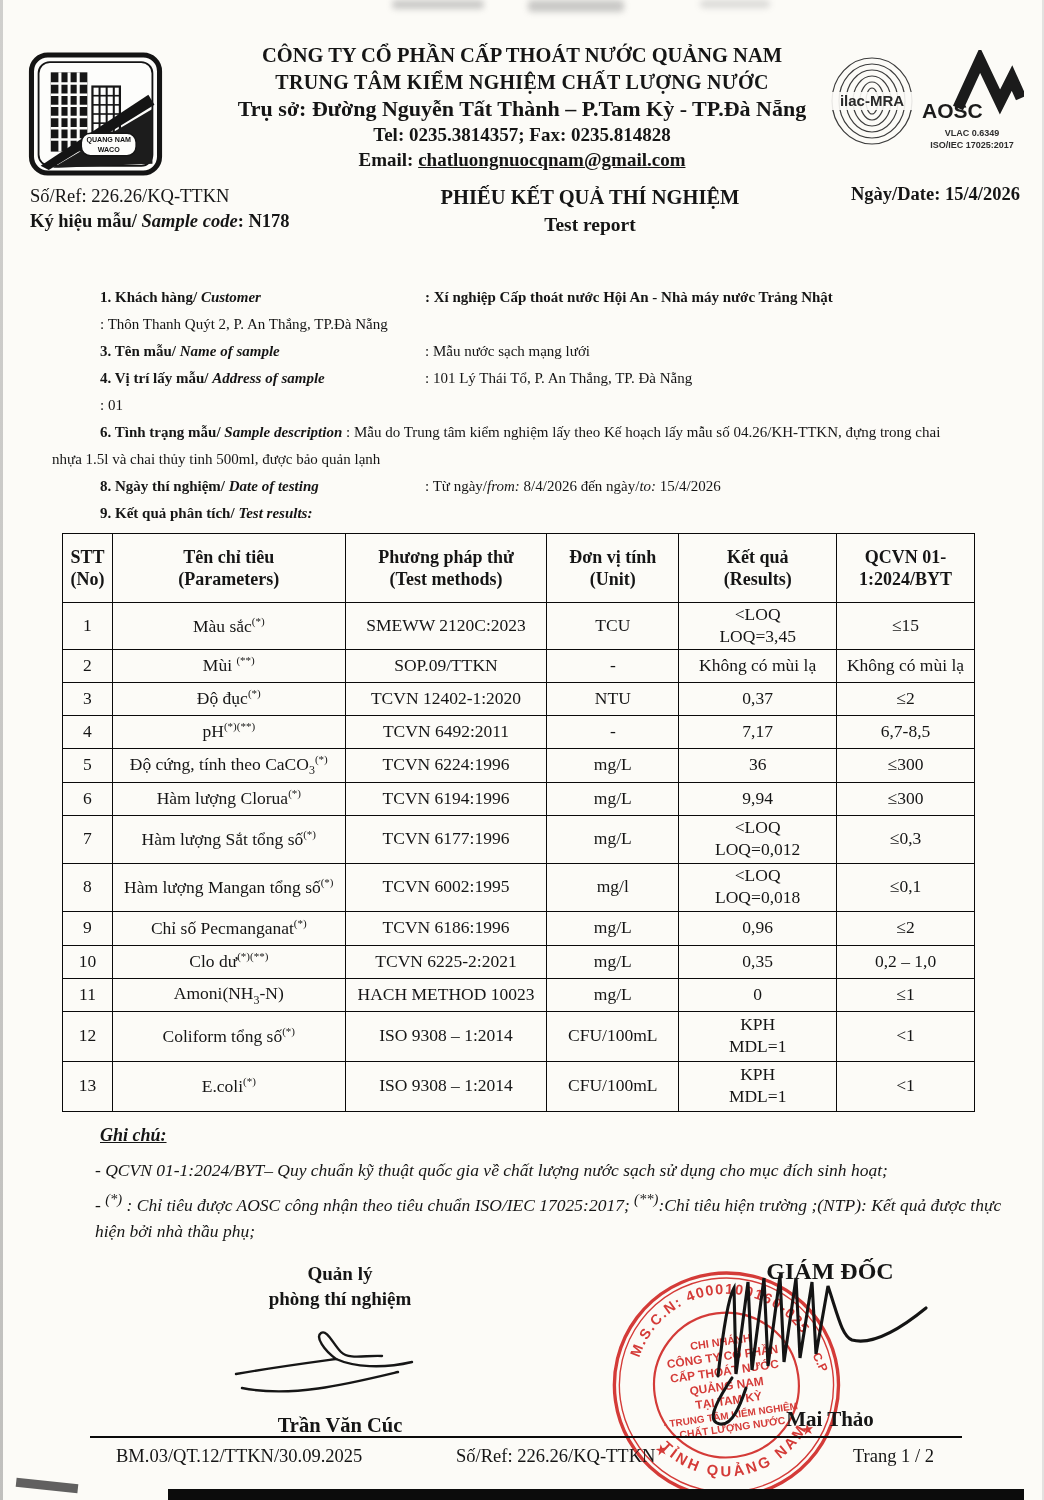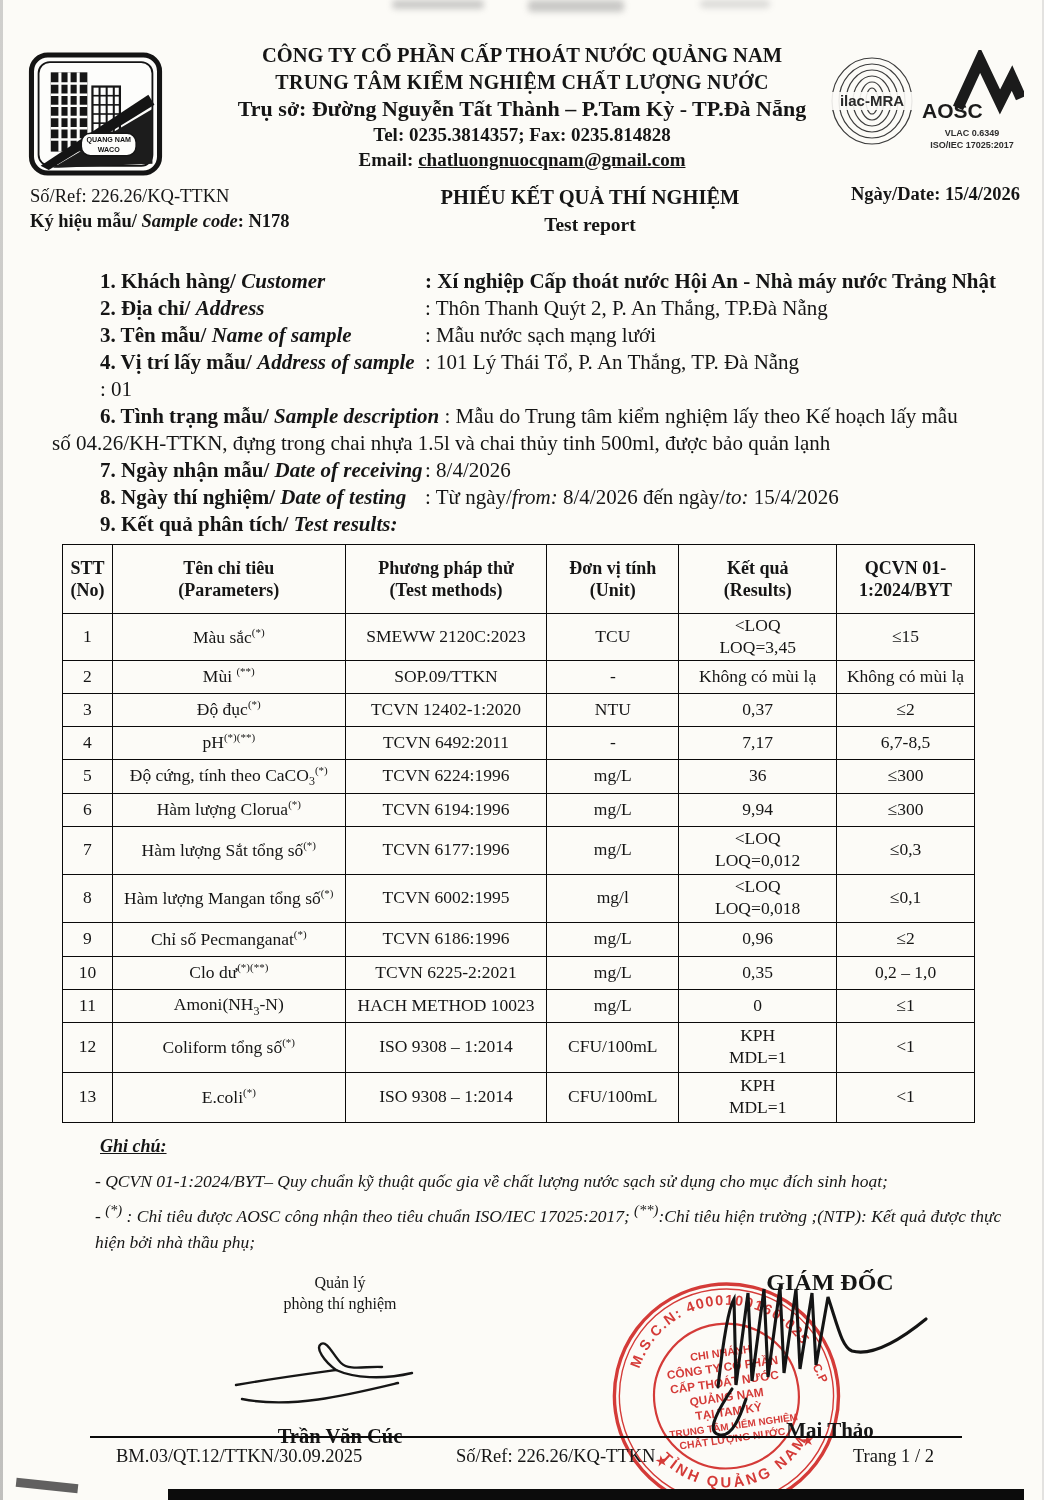--- a/index.html
+++ b/index.html
@@ -31,40 +31,40 @@
   
   .ref-row{position:relative;height:78px;margin-top:4px;font-size:18.5px;}
   .ref-left{position:absolute;left:30px;top:2px;line-height:1.35;}
   .ref-center{position:absolute;left:380px;width:420px;top:2px;text-align:center;line-height:1.35;}
   .ref-title{font-size:20.5px;font-weight:bold;}
   .ref-title-en{font-size:19.5px;font-weight:bold;}
   .ref-right{position:absolute;right:24px;top:2px;font-weight:bold;}
   .b{font-weight:bold;}
   .bi{font-weight:bold;font-style:italic;}
   
-  .info{margin-top:8px;font-size:21px;}
+  .info{margin-top:24px;font-size:15px;}
   .info-row{display:flex;padding-left:100px;line-height:27px;}
   .info-label{width:325px;flex:0 0 325px;}
   .info-value{flex:1;padding-right:20px;}
   .info-para{margin:0;padding-left:52px;text-indent:48px;width:913px;line-height:27px;}
   
   table.results{border-collapse:collapse;margin:6px 0 0 62px;width:913px;font-size:17.5px;}
   table.results th,table.results td{border:1.6px solid #0a0a0a;text-align:center;vertical-align:middle;
       padding:1px 4px;white-space:pre-line;line-height:1.25;}
   table.results th{font-weight:bold;font-size:18px;height:66px;}
   tr.rh44{height:44px;} tr.rh33{height:33px;} tr.rh34{height:34px;} tr.rh48{height:48px;} tr.rh50{height:50px;}
   td sup,th sup{font-size:11px;} td sub{font-size:12px;}
   
   .notes{margin:10px 0 0 95px;width:915px;font-size:17.5px;font-style:italic;line-height:1.5;}
   .notes-title{font-weight:bold;text-decoration:underline;margin-left:5px;font-size:18px;margin-bottom:8px;}
   .note-line{margin-bottom:6px;}
   
   .sign-row{position:relative;height:220px;margin-top:8px;}
   .sig-left{position:absolute;left:215px;top:10px;width:250px;text-align:center;}
-  .sig-title{font-size:16px;font-weight:normal;line-height:1.3;}
+  .sig-title{font-size:19px;font-weight:bold;line-height:1.3;}
   .sig-name{font-size:20.5px;font-weight:bold;}
   .sig-left .sig-name{position:absolute;left:0;width:100%;top:152px;}
   .sig-left svg{position:absolute;left:15px;top:60px;}
   .sig-right-title{position:absolute;left:700px;top:6px;width:260px;text-align:center;font-size:24px;font-weight:bold;}
   .sig-right-name{position:absolute;left:715px;top:155px;width:230px;text-align:center;font-size:21px;font-weight:bold;}
   .stamp{position:absolute;left:608px;top:14px;transform:rotate(-8deg);opacity:.93;}
   .sig-right-svg{position:absolute;left:660px;top:-4px;}
   
   .footer{position:absolute;left:90px;width:872px;top:1436px;border-top:2.5px solid #0a0a0a;font-size:18.5px;}
   .footer span{position:absolute;top:8px;white-space:nowrap;}
@@ -181,43 +181,38 @@
     </div>
     <div class="ref-right">Ngày/Date: 15/4/2026</div>
   </div>
 
   <div class="info">
     <div class="info-row">
       <div class="info-label"><span class="b">1. Khách hàng/</span> <span class="bi">Customer</span></div>
       <div class="info-value b">: Xí nghiệp Cấp thoát nước Hội An - Nhà máy nước Trảng Nhật</div>
     </div>
     <div class="info-row">
-      <div class="info-label"><span class="b">2. Địa chỉ/</span> <span class="bi">Address</span></div>
       <div class="info-value">: Thôn Thanh Quýt 2, P. An Thắng, TP.Đà Nẵng</div>
     </div>
     <div class="info-row">
       <div class="info-label"><span class="b">3. Tên mẫu/</span> <span class="bi">Name of sample</span></div>
       <div class="info-value">: Mẫu nước sạch mạng lưới</div>
     </div>
     <div class="info-row">
       <div class="info-label"><span class="b">4. Vị trí lấy mẫu/</span> <span class="bi">Address of sample</span></div>
       <div class="info-value">: 101 Lý Thái Tổ, P. An Thắng, TP. Đà Nẵng</div>
     </div>
     <div class="info-row">
       <div class="info-value">: 01</div>
     </div>
     <p class="info-para">
       <span class="b">6. Tình trạng mẫu/</span>
       <span class="bi">Sample description</span>
       <span>: Mẫu do Trung tâm kiểm nghiệm lấy theo Kế hoạch lấy mẫu số 04.26/KH-TTKN, đựng trong chai nhựa 1.5l và chai thủy tinh 500ml, được bảo quản lạnh</span>
     </p>
-    <div class="info-row">
-      <div class="info-label"><span class="b">7. Ngày nhận mẫu/</span> <span class="bi">Date of receiving</span></div>
-      <div class="info-value">: 8/4/2026</div>
-    </div>
     <div class="info-row">
       <div class="info-label"><span class="b">8. Ngày thí nghiệm/</span> <span class="bi">Date of testing</span></div>
       <div class="info-value">: Từ ngày/<i>from:</i> 8/4/2026  đến ngày/<i>to:</i> 15/4/2026</div>
     </div>
     <div class="info-row">
       <div class="info-label"><span class="b">9. Kết quả phân tích/</span> <span class="bi">Test results:</span></div>
       <div class="info-value"></div>
     </div>
   </div>
 

